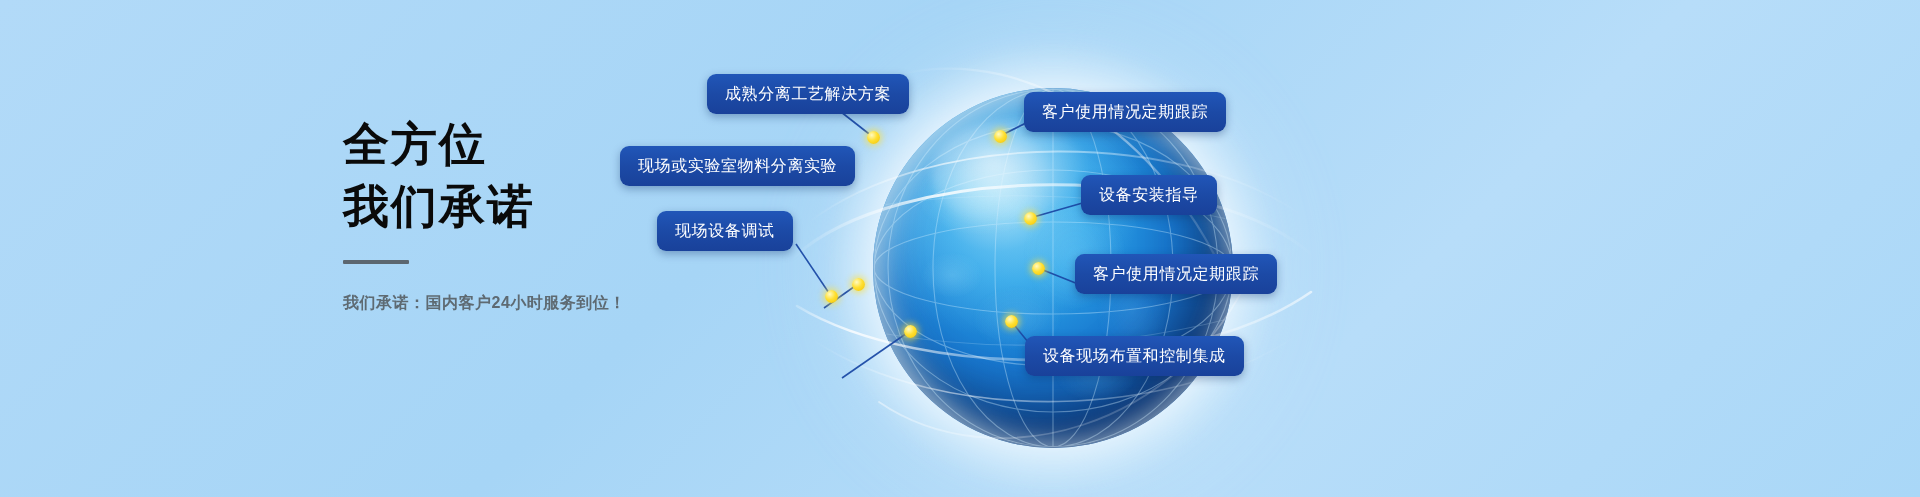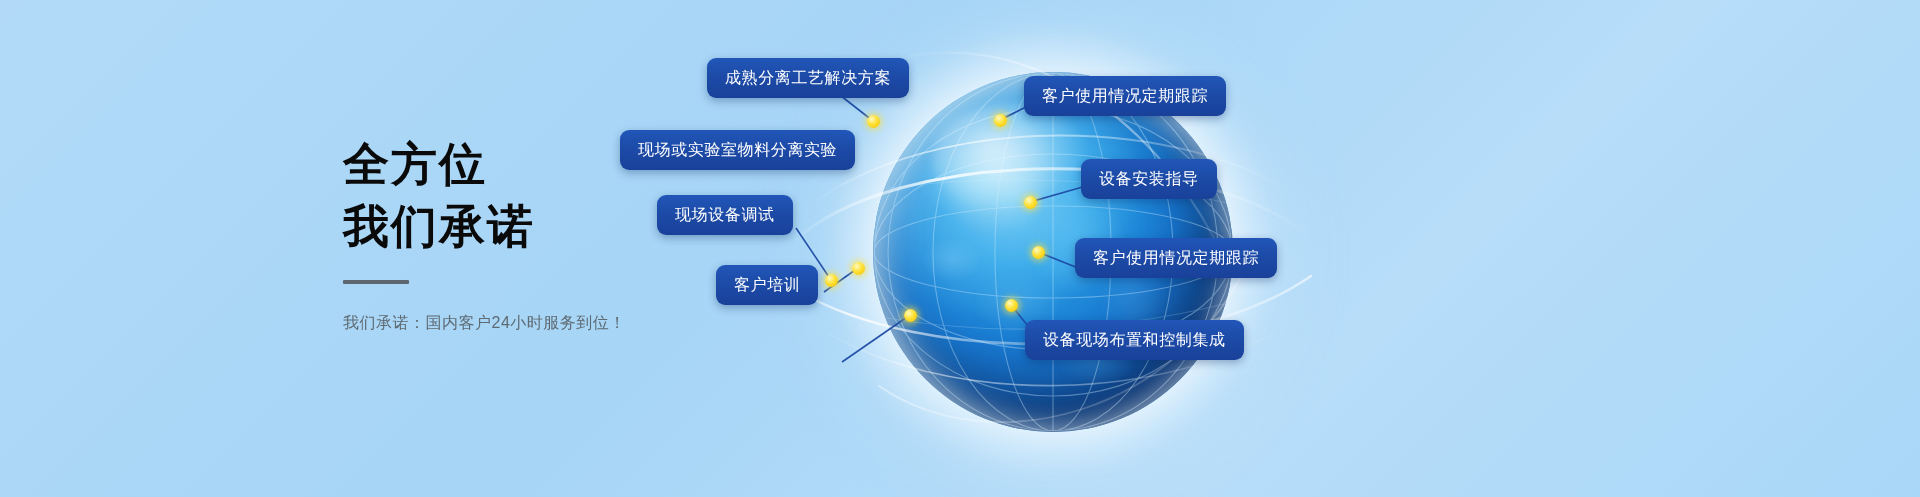--- a/index.html
+++ b/index.html
@@ -13,21 +13,20 @@
     position:absolute; inset:0;
     width:1920px; height:497px;
     background:linear-gradient(135deg,#b2daf8 0%,#a6d5f6 40%,#b7ddf9 70%,#a9d7f7 100%);
     overflow:hidden;
   }
   
   #left-text {
     position:absolute;
     left:343px; top:118px;
     width:420px;
-    margin-top:20px;
   }
   .headline {
     font-family:"DejaVu Sans","Liberation Sans",sans-serif;
     font-weight:bold;
     font-size:46px;
     line-height:52px;
     letter-spacing:2px;
     color:#0a0a0a;
     white-space:nowrap;
   }
@@ -38,25 +37,26 @@
     background:#5c6770;
     border-radius:1px;
   }
   .subtitle {
     margin-top:28px;
     font-size:16px;
     line-height:22px;
     color:#5e6a72;
     letter-spacing:.5px;
     white-space:nowrap;
+    font-weight:bold;
   }
   
   #scene {
     position:absolute;
-    left:600px; top:0;
+    left:600px; top:16px;
     width:1320px; height:399px;
   }
   #connector-layer {
     position:absolute; left:0; top:0;
     width:1320px; height:497px;
     pointer-events:none;
   }
   
   .globe-halo {
     position:absolute;
@@ -237,20 +237,19 @@
     <div class="node" style="left:258px;top:268px"></div>
     <div class="node" style="left:310px;top:315px"></div>
     <div class="node" style="left:400px;top:120px"></div>
     <div class="node" style="left:430px;top:202px"></div>
     <div class="node" style="left:438px;top:252px"></div>
     <div class="node" style="left:411px;top:305px"></div>
 
     <div class="label shadowed" style="left:107px;top:58px">成熟分离工艺解决方案</div>
     <div class="label shadowed" style="left:57px;top:195px">现场设备调试</div>
     <div class="label shadowed" style="left:20px;top:130px">现场或实验室物料分离实验</div>
-    <div class="label shadowed" style="left:116px;top:265px">客户培训</div>
     <div class="label shadowed" style="left:424px;top:76px">客户使用情况定期跟踪</div>
     <div class="label shadowed" style="left:481px;top:159px">设备安装指导</div>
     <div class="label shadowed" style="left:475px;top:238px">客户使用情况定期跟踪</div>
     <div class="label shadowed" style="left:425px;top:320px">设备现场布置和控制集成</div>
 
   </div>
 </div>
 
 </body></html>

